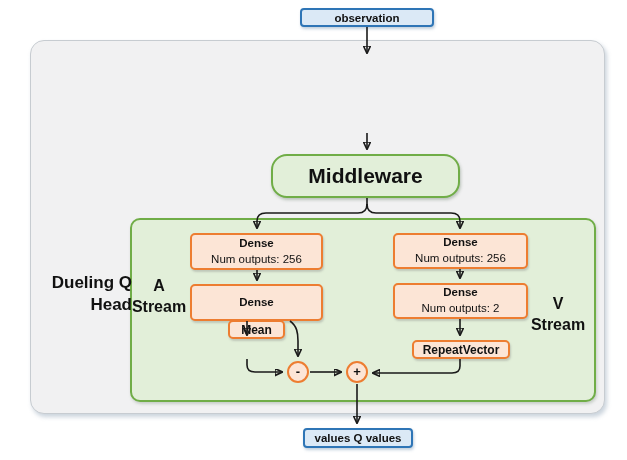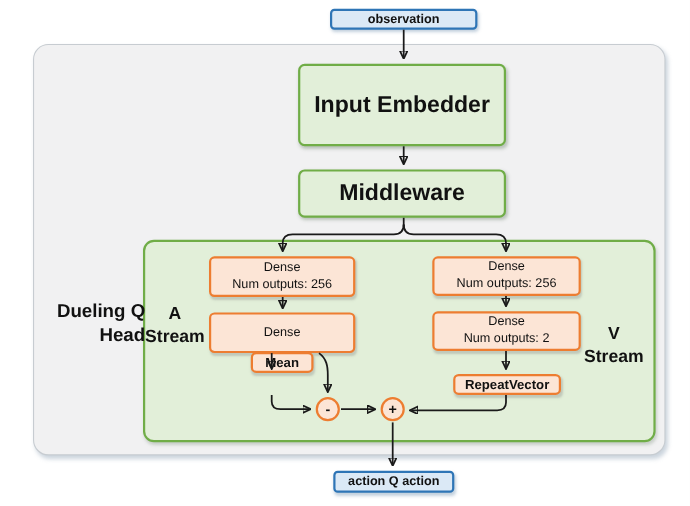--- a/index.html
+++ b/index.html
@@ -26,21 +26,21 @@
   .green-box{
     background:var(--green-fill,#e2efd9);border:2px solid var(--green-border,#70ad47);
     border-radius:6px;font-weight:bold;font-size:21px;
     box-shadow:1px 2px 3px rgba(120,140,120,.45);
   }
   .orange-box{
     background:var(--orange-fill,#fce5d6);border:2px solid var(--orange-border,#ed7d31);
     border-radius:5px;font-size:11.5px;line-height:1.35;
     box-shadow:1px 2px 2px rgba(130,130,130,.35);
   }
-  .orange-box .t{font-weight:normal;}
+  .orange-box .t{font-weight:bold;}
   .op-box{font-weight:bold;font-size:12px;line-height:1;}
   .node{
     position:absolute;width:22px;height:22px;border-radius:50%;
     background:var(--orange-fill,#fce5d6);border:2.5px solid var(--orange-border,#ed7d31);
     box-sizing:border-box;display:flex;align-items:center;justify-content:center;
     font-weight:bold;font-size:13px;line-height:1;padding-bottom:1px;
   }
   .big-label{position:absolute;font-weight:bold;text-align:center;line-height:1.3;}
   .dueling-label{left:28px;top:272px;width:104px;font-size:17px;text-align:right;}
   .a-stream{left:131px;top:276px;width:56px;font-size:16px;}
@@ -52,25 +52,22 @@
 <body>
 
 <div class="stage">
 
   <div class="outer-panel"></div>
 
   <div class="box blue-box" style="left:300px;top:8px;width:134px;height:19px;">
     <span>observation</span>
   </div>
 
-  <div class="box green-box" style="left:271px;top:58px;width:189px;height:75px;">
-    <span>Input Embedder</span>
-  </div>
 
-  <div class="box green-box" style="left:271px;top:154px;width:189px;height:44px;">
+  <div class="box green-box" style="left:271px;top:154px;width:189px;height:44px;border-radius:16px;">
     <span>Middleware</span>
   </div>
 
   <div class="head-panel"></div>
 
   <div class="big-label dueling-label">Dueling Q Head</div>
   <div class="big-label a-stream">A Stream</div>
   <div class="big-label v-stream">V Stream</div>
 
   <div class="box orange-box" style="left:190px;top:233px;width:133px;height:37px;">
@@ -97,21 +94,21 @@
   </div>
 
   <div class="node" style="left:287px;top:361px;">
     <span>-</span>
   </div>
   <div class="node" style="left:346px;top:361px;">
     <span>+</span>
   </div>
 
   <div class="box blue-box" style="left:303px;top:428px;width:110px;height:20px;">
-    <span>action Q action</span>
+    <span>values Q values</span>
   </div>
 
   <svg class="wires" width="627" height="460" viewBox="0 0 627 460">
     <defs>
       <marker id="arr" markerWidth="8" markerHeight="8" refX="6" refY="3.5" orient="auto" markerUnits="userSpaceOnUse">
         <path d="M0,0 L7.5,3.5 L0,7 Z" fill="#1a1a1a" stroke="none"></path>
       </marker>
     </defs>
     <path d="M367,27 V52" marker-end="url(#arr)"></path>
     <path d="M367,133 V148" marker-end="url(#arr)"></path>

